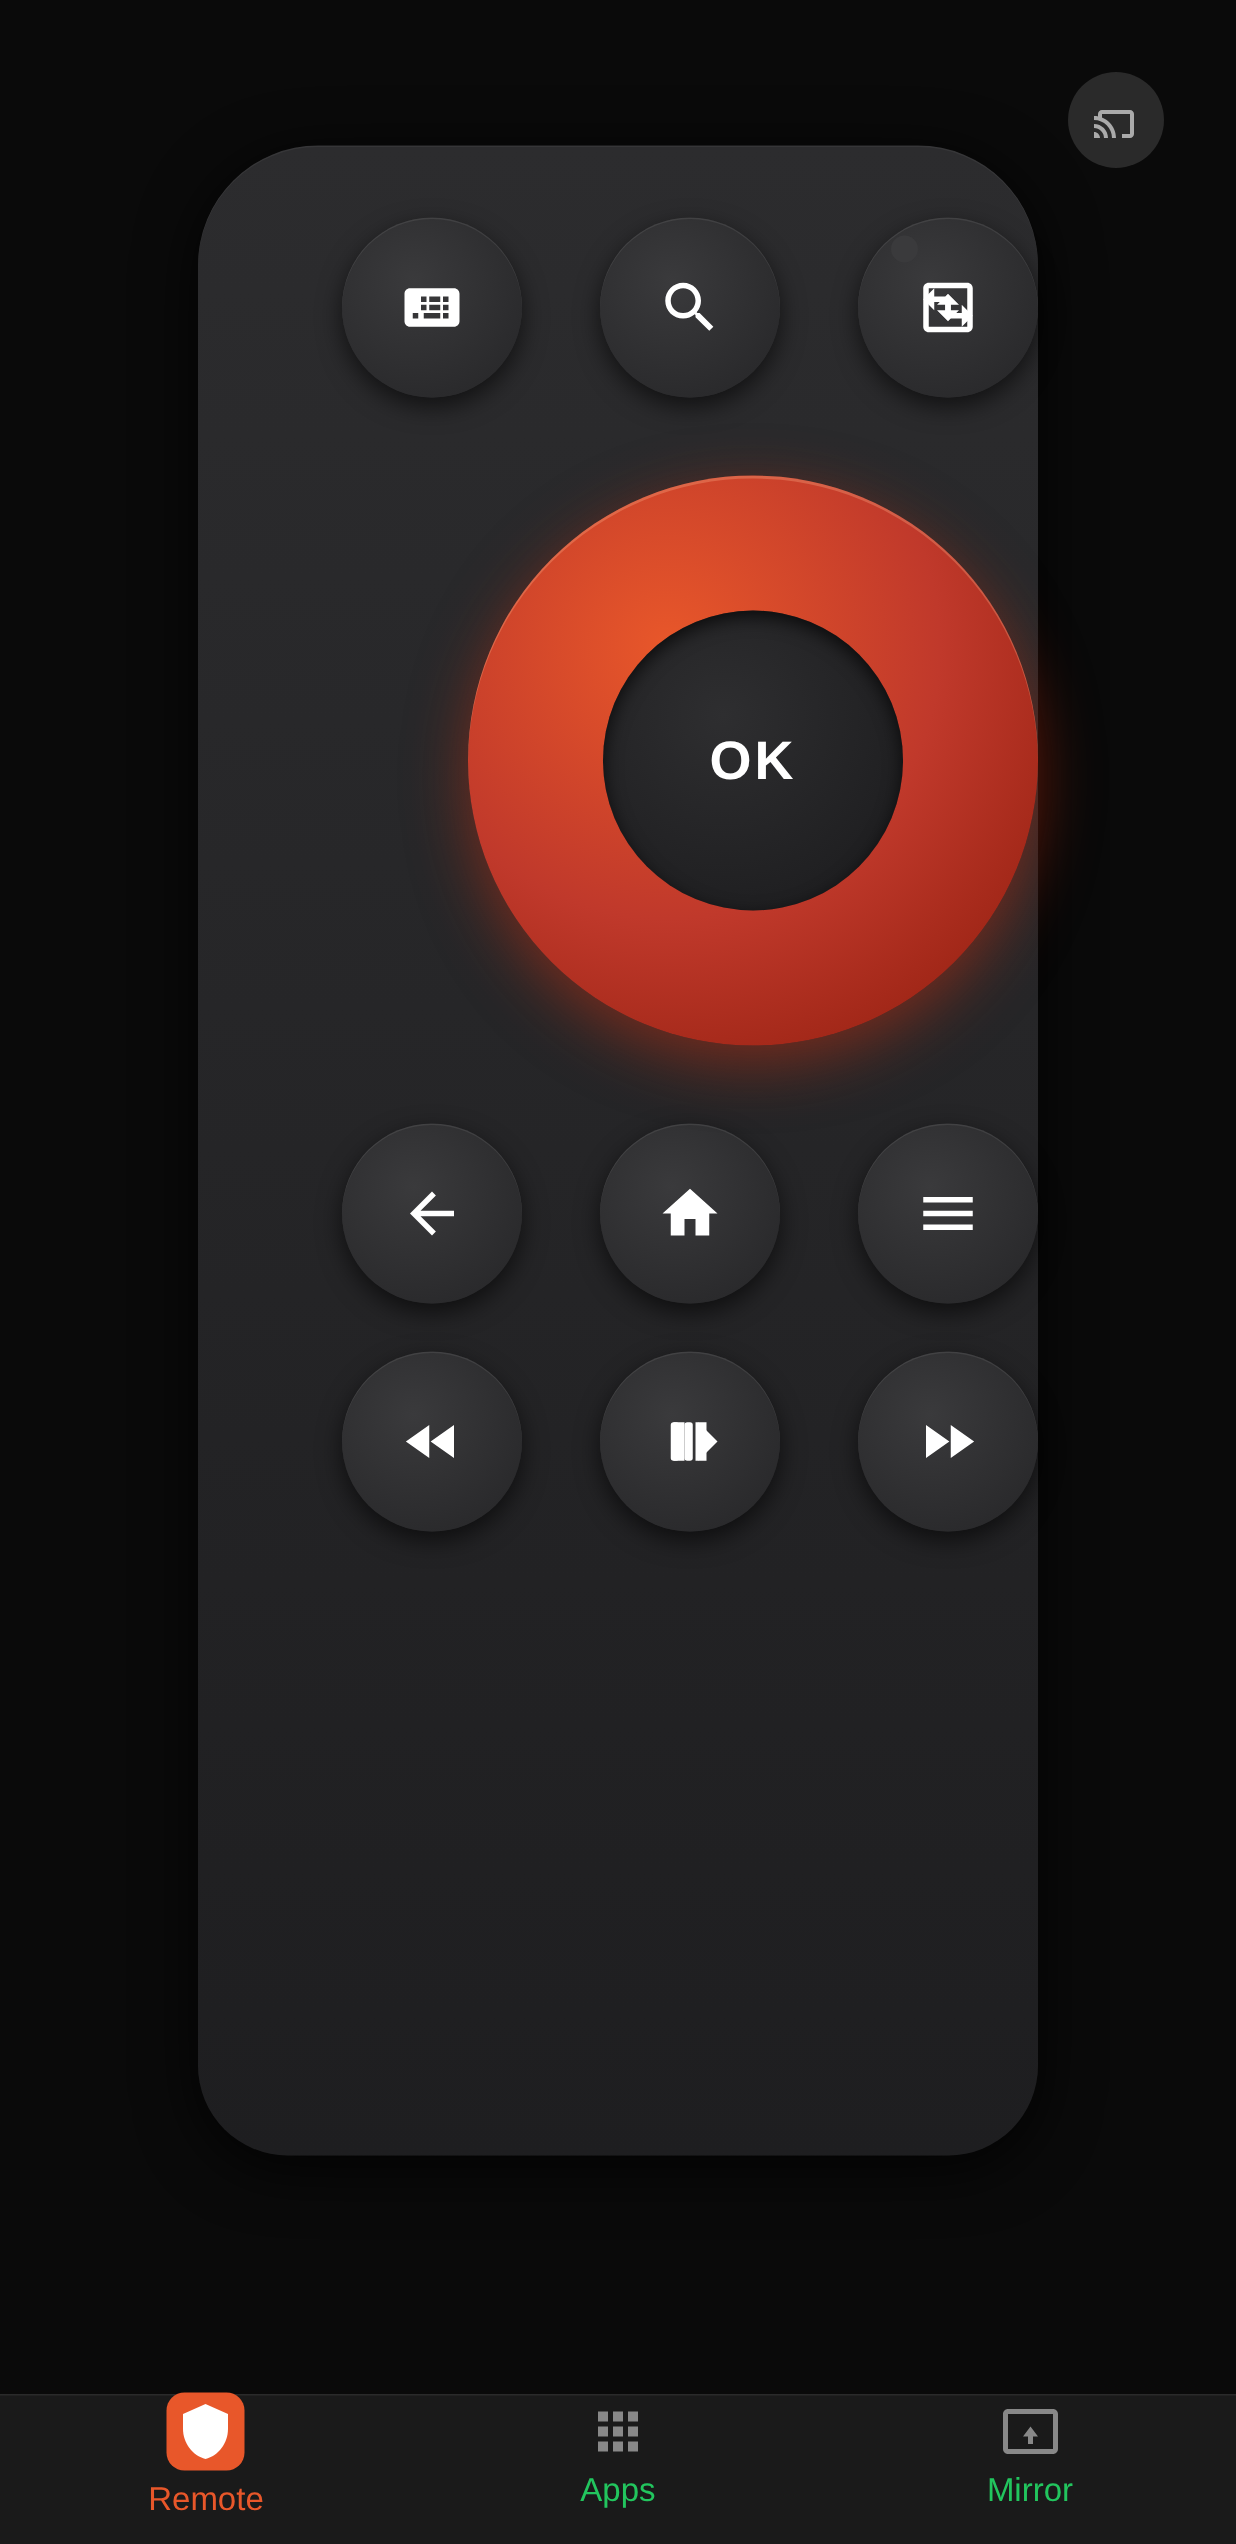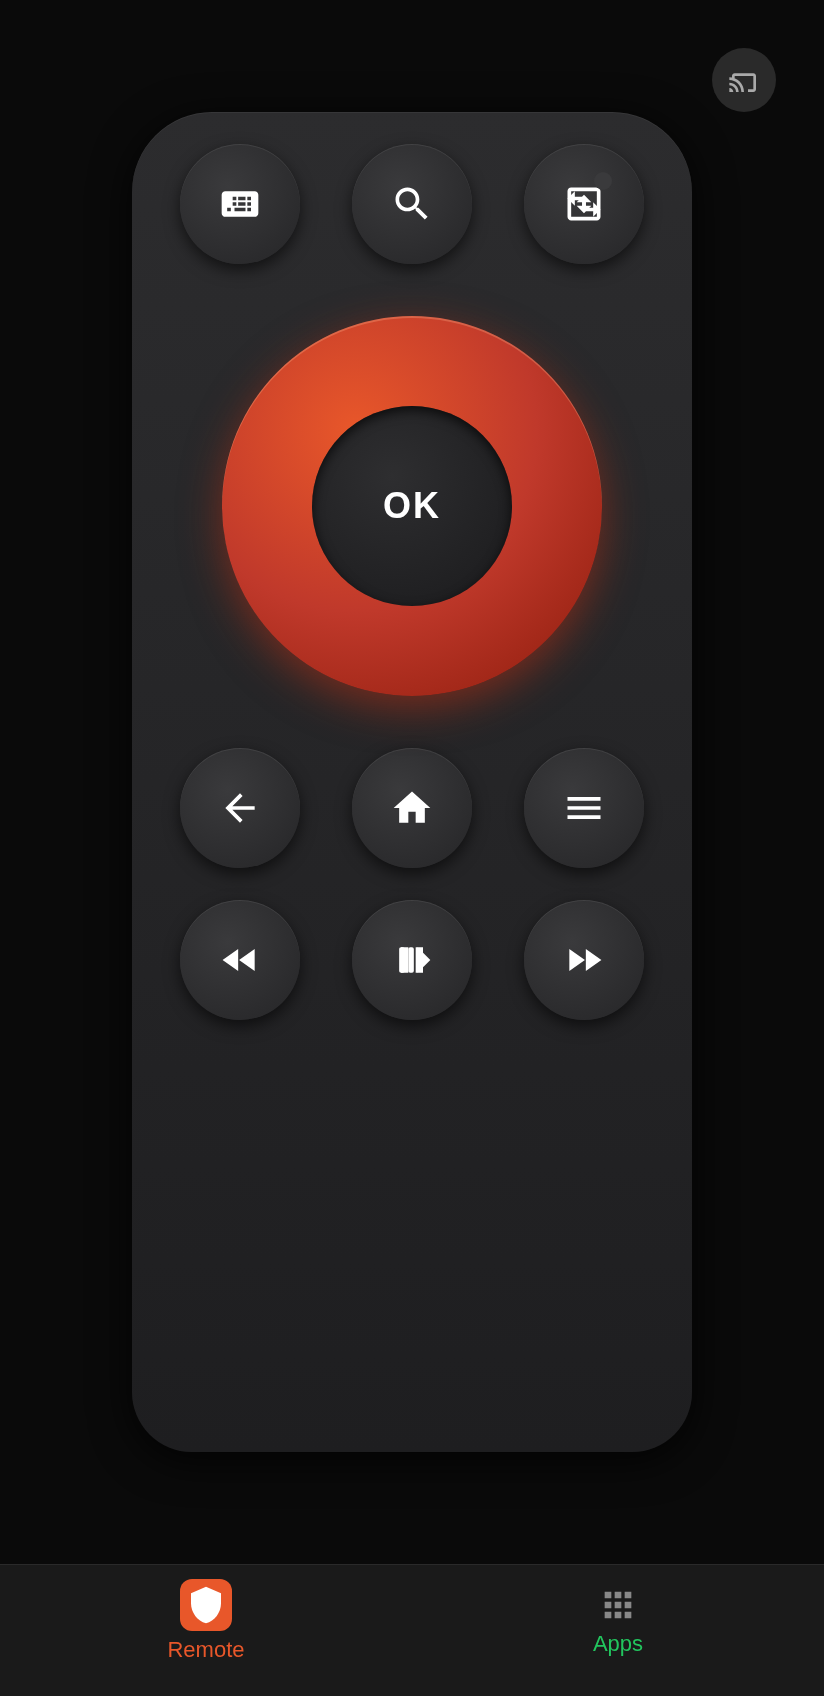--- a/index.html
+++ b/index.html
@@ -25,31 +25,31 @@
       border-radius: 50%;
       display: flex;
       align-items: center;
       justify-content: center;
       z-index: 10;
     }
 
     
     .remote-body {
       position: absolute;
-      top: 112px;
+      top: 97px;
       left: 50%;
       transform: translateX(-50%);
       width: 560px;
       height: 1340px;
       background: linear-gradient(180deg, #2c2c2e 0%, #1e1e20 100%);
       border-radius: 80px 80px 60px 60px;
       display: flex;
       flex-direction: column;
-      align-items: center;
-      padding-top: 32px;
+      align-items: flex-end;
+      padding-top: 48px;
       box-shadow: 0 8px 40px rgba(0,0,0,0.8), inset 0 1px 0 rgba(255,255,255,0.05);
     }
 
     
     .remote-indicator {
       position: absolute;
       top: 60px;
       right: 80px;
       width: 18px;
       height: 18px;
@@ -147,21 +147,21 @@
       height: 44px;
       fill: white;
     }
 
     
     .bottom-nav {
       position: absolute;
       bottom: 0;
       left: 0;
       width: 824px;
-      height: 132px;
+      height: 100px;
       background: #1a1a1a;
       border-top: 1px solid #2a2a2a;
       display: flex;
       align-items: center;
       justify-content: space-around;
       padding-bottom: 20px;
     }
 
     .nav-item {
       display: flex;
@@ -302,16 +302,22 @@
     <span class="nav-label">Remote</span>
   </div>
 
   <div class="nav-item">
     <svg width="40" height="40" viewBox="0 0 24 24" fill="#888">
       <path d="M4 8h4V4H4v4zm6 12h4v-4h-4v4zm-6 0h4v-4H4v4zm0-6h4v-4H4v4zm6 0h4v-4h-4v4zm6-10v4h4V4h-4zm-6 4h4V4h-4v4zm6 6h4v-4h-4v4zm0 6h4v-4h-4v4z"></path>
     </svg>
     <span class="nav-label">Apps</span>
   </div>
 
+  <div class="nav-item">
+    <svg width="40" height="40" viewBox="0 0 24 24" fill="#888">
+      <path d="M21 3H3c-1.1 0-2 .9-2 2v14c0 1.1.9 2 2 2h18c1.1 0 2-.9 2-2V5c0-1.1-.9-2-2-2zm0 16H3V5h18v14zm-8-2h-2v-3H9l3-4 3 4h-2v3z"></path>
+    </svg>
+    <span class="nav-label">Mirror</span>
+  </div>
 
 
 
 </div>
 
 </body></html>

